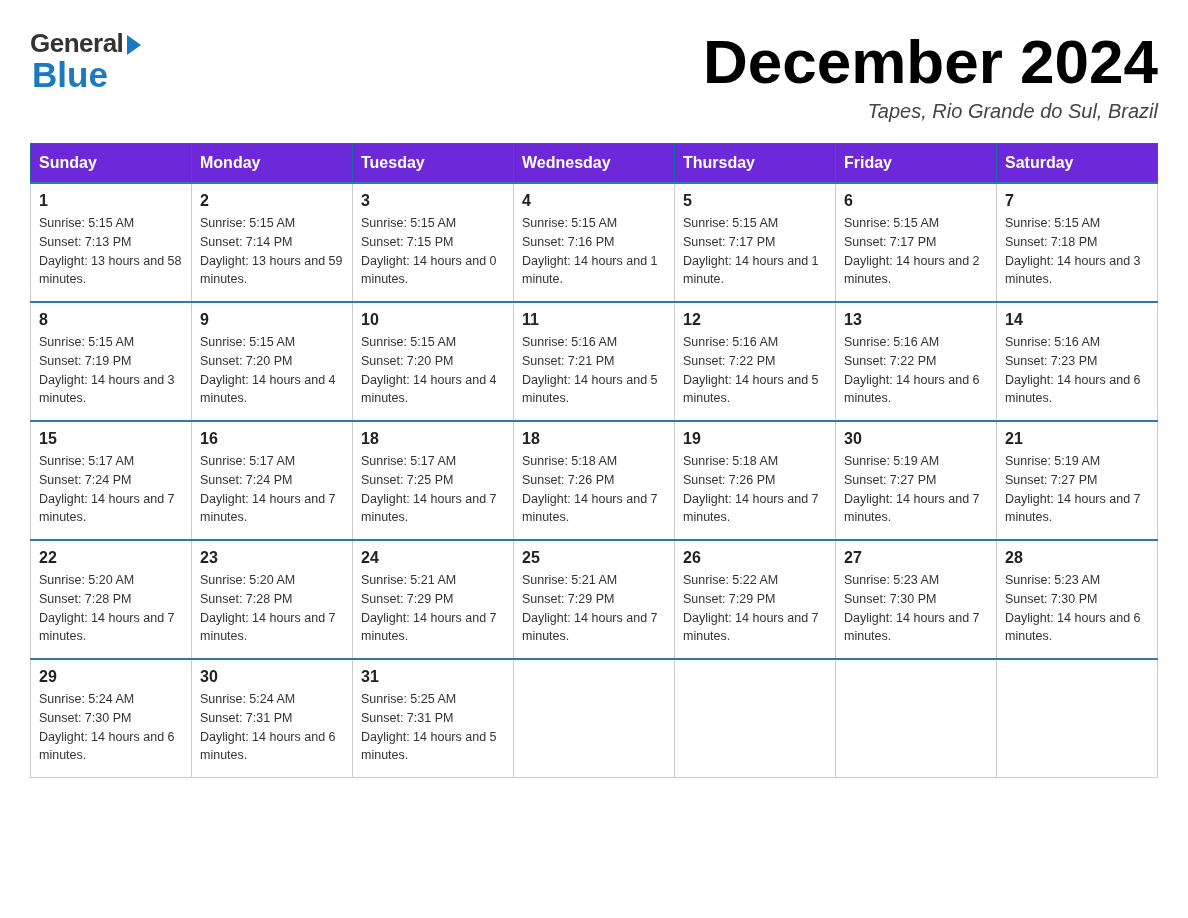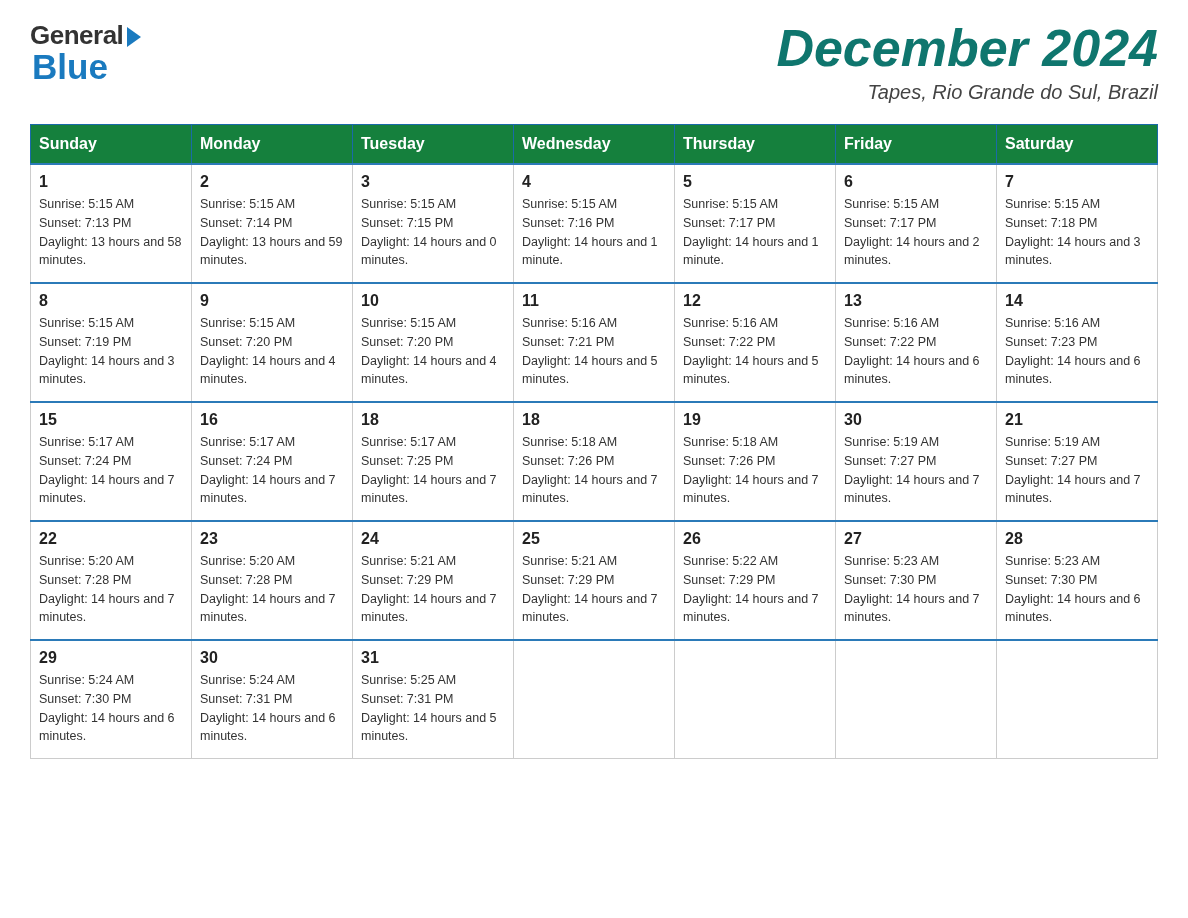--- a/index.html
+++ b/index.html
@@ -8,20 +8,21 @@
       background: #fff;
       padding: 20px 30px;
       width: 1188px;
       min-height: 918px;
     }
     .header-area {
       display: flex;
       justify-content: space-between;
       align-items: flex-start;
       margin-bottom: 20px;
+      margin-top: 8px;
     }
     .logo {
       display: flex;
       flex-direction: column;
       align-items: flex-start;
     }
     .logo-top {
       display: flex;
       align-items: center;
     }
@@ -44,39 +45,38 @@
       font-size: 35px;
       font-weight: bold;
       color: #1a7abf;
       margin-top: -4px;
       margin-left: 2px;
     }
     .title-area {
       text-align: right;
     }
     .month-title {
-      font-size: 52px;
-      font-weight: bold;
-      color: #0f766e;
+      font-size: 62px;
+      font-weight: bold;
+      color: #000000;
       line-height: 1.1;
-      font-style: italic;
     }
     .location-title {
       font-size: 20px;
       color: #444;
       margin-top: 4px;
       font-style: italic;
     }
     .calendar-table {
       width: 100%;
       border-collapse: collapse;
       table-layout: fixed;
     }
     .calendar-table thead tr th {
-      background-color: #15803d;
+      background-color: #6d28d9;
       color: #fff;
       font-size: 16px;
       font-weight: bold;
       padding: 10px 8px;
       text-align: left;
       border: 1px solid #1a6aa8;
     }
     .calendar-table tbody tr td {
       vertical-align: top;
       padding: 8px 8px 12px 8px;

